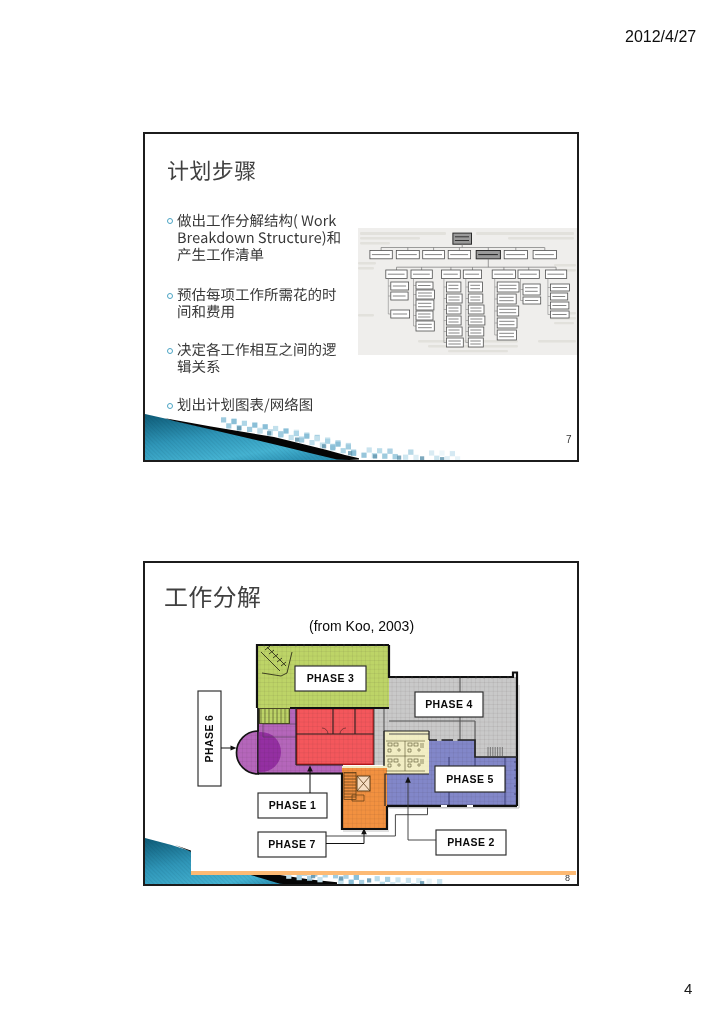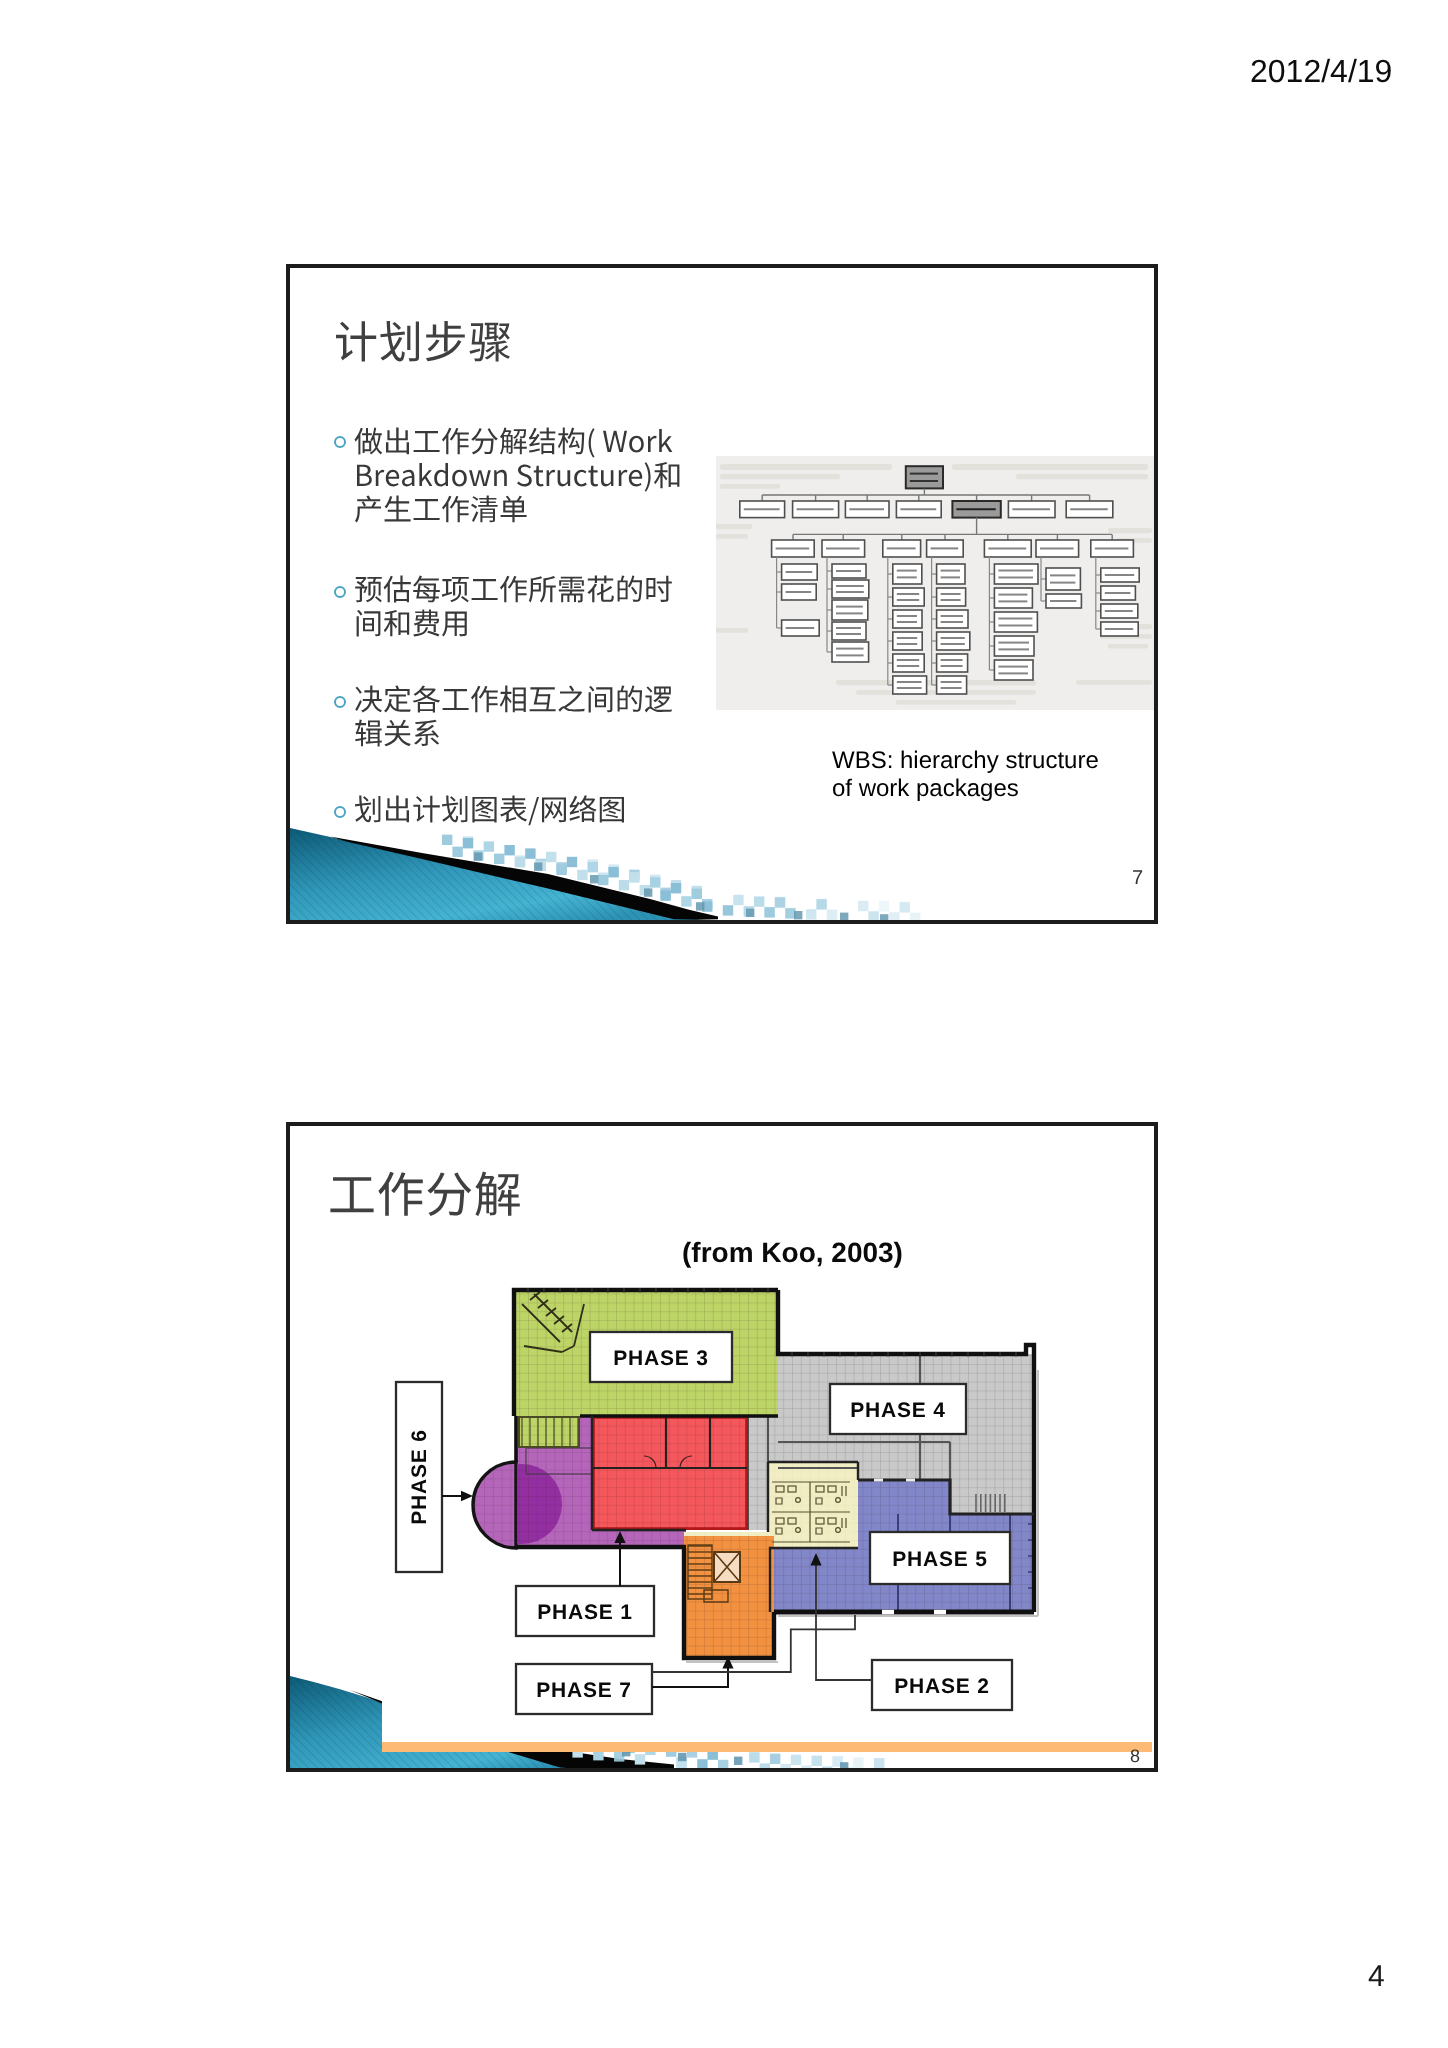--- a/index.html
+++ b/index.html
@@ -4,21 +4,21 @@
 <style>
   html,body{margin:0;padding:0;}
   body{width:724px;height:1024px;position:relative;background:#ffffff;
        font-family:"Liberation Sans", sans-serif;overflow:hidden;}
   .abs{position:absolute;}
   .slide{position:absolute;left:143px;width:432px;border:2px solid #1c1c1c;background:#fff;overflow:hidden;}
 </style>
 </head>
 <body>
 
-<div class="abs" style="left:625px;top:28px;font-size:16px;color:#0d0d0d;">2012/4/19</div>
+<div class="abs" style="left:625px;top:28px;font-size:16px;color:#0d0d0d;">2012/4/27</div>
 
 <div class="abs" style="left:684px;top:980px;font-size:15px;color:#1a1a1a;">4</div>
 
 <div class="slide" style="top:132px;height:326px;">
 
   <div class="abs" style="left:22px;top:22px;"><svg width="91" height="30" viewBox="0 0 91 30" xmlns="http://www.w3.org/2000/svg">
         <path d="M3 5.9C4.2 7 5.8 8.5 6.5 9.4L7.6 8.2C6.9 7.3 5.3 5.9 4.1 4.9ZM1 11.4V13.1H4.5V21C4.5 21.9 3.8 22.6 3.4 22.8C3.7 23.2 4.2 23.9 4.3 24.3C4.7 23.9 5.3 23.4 9.4 20.4C9.3 20.1 9 19.4 8.9 19L6.2 20.8V11.4ZM13.8 4.6V11.8H8.2V13.5H13.8V24.8H15.5V13.5H21.1V11.8H15.5V4.6Z" fill="#404040"></path>
         <path d="M36.6 6.9V19H38.2V6.9ZM40.9 4.7V22.6C40.9 23 40.7 23.1 40.3 23.1C40 23.1 38.7 23.2 37.3 23.1C37.5 23.6 37.8 24.3 37.8 24.7C39.8 24.7 40.9 24.7 41.6 24.4C42.2 24.1 42.5 23.7 42.5 22.6V4.7ZM29.2 5.9C30.3 6.8 31.7 8.2 32.3 9L33.5 8C32.9 7.1 31.5 5.9 30.3 5ZM32.6 12.5C31.8 14.3 30.8 16 29.7 17.5C29.2 16 28.8 14.1 28.5 12L35.5 11.2L35.3 9.7L28.3 10.5C28.1 8.6 28 6.6 28 4.5H26.3C26.4 6.6 26.5 8.7 26.7 10.7L23.2 11.1L23.3 12.6L26.9 12.2C27.3 14.8 27.8 17.1 28.4 19C26.9 20.6 25.1 22 23.2 23C23.6 23.3 24.2 23.9 24.4 24.3C26.1 23.3 27.6 22.1 29 20.7C30.1 23.2 31.4 24.7 33 24.7C34.5 24.7 35.1 23.7 35.4 20.3C34.9 20.2 34.3 19.8 34 19.5C33.9 22 33.6 23 33 23C32.1 23 31.1 21.7 30.3 19.3C31.8 17.5 33.1 15.4 34.1 13Z" fill="#404040"></path>
         <path d="M51.2 13.8C50.2 15.6 48.4 17.3 46.8 18.5C47.1 18.8 47.7 19.4 48 19.8C49.7 18.4 51.6 16.3 52.8 14.3ZM49.4 6.2V11.2H46.1V12.8H55V19.8H56.6C53.8 21.4 50.3 22.5 45.9 23.1C46.3 23.5 46.6 24.2 46.8 24.6C55.2 23.4 60.8 20.4 63.7 14.7L62.1 14C60.9 16.4 59.1 18.3 56.8 19.7V12.8H65.4V11.2H56.9V8.4H63.4V6.9H56.9V4.5H55.2V11.2H51.1V6.2Z" fill="#404040"></path>
         <path d="M79.2 17C78.3 17.9 76.9 18.7 75.6 19.3C75.9 19.6 76.4 20.1 76.6 20.3C77.9 19.6 79.5 18.5 80.5 17.4ZM67.8 19.5 68.1 20.9C69.6 20.5 71.4 20 73.1 19.5L73 18.3C71 18.8 69.2 19.2 67.8 19.5ZM86.2 16.6C85.3 17.3 84 18.2 82.9 18.9C82.6 18.6 82.5 18.4 82.3 18.1V16C83.9 15.8 85.3 15.5 86.6 15.3L85.3 14.2C83.2 14.7 79.5 15.1 76.4 15.3C76.5 15.6 76.7 16.1 76.7 16.4C78.1 16.4 79.5 16.3 80.8 16.1V20.1L79.7 19.7C78.7 20.9 77 22 75.4 22.8C75.7 23 76.2 23.5 76.5 23.8C78 23 79.7 21.7 80.8 20.3V24.7H82.3V20C83.6 21.5 85.3 22.7 87.1 23.4C87.3 23 87.7 22.5 88 22.2C86.4 21.7 84.8 20.8 83.6 19.7C84.8 19.1 86.1 18.2 87.2 17.5ZM82.4 8.4C83 9.1 83.7 9.9 84.4 10.7C83.7 11.6 82.9 12.4 82.1 12.9L82.1 11.8L81.3 11.9V6.6H82.1V5.4H75.4V6.6H76.4V12.5L75.3 12.6L75.5 13.9L80.1 13.2V14.5H81.3V13L82.1 12.9L82 13C82.3 13.2 82.6 13.7 82.8 14C83.7 13.5 84.5 12.7 85.3 11.7C85.9 12.5 86.5 13.3 86.9 13.8L87.9 13C87.4 12.3 86.8 11.5 86 10.6C86.8 9.2 87.4 7.7 87.7 5.9L86.9 5.6L86.6 5.7L86.4 5.7H82.7V7H86.1C85.9 7.9 85.5 8.8 85.1 9.5C84.5 8.9 83.9 8.2 83.3 7.7ZM77.7 6.6H80.1V7.7H77.7ZM77.7 8.7H80.1V9.9H77.7ZM77.7 10.9H80.1V12L77.7 12.4ZM69.5 8.6C69.4 11 69 14.3 68.8 16.2H73.9C73.6 20.8 73.2 22.6 72.8 23.1C72.6 23.3 72.4 23.3 72.1 23.3C71.8 23.3 71 23.3 70.1 23.2C70.3 23.6 70.5 24.2 70.5 24.6C71.4 24.7 72.2 24.7 72.7 24.6C73.3 24.6 73.7 24.5 74 24C74.7 23.3 75 21.2 75.4 15.6C75.4 15.4 75.4 14.9 75.4 14.9H73.9C74.2 12.4 74.5 8.5 74.6 5.6H68.5V7H73.1C73 9.6 72.7 12.7 72.4 14.9H70.3C70.5 13 70.7 10.6 70.9 8.7Z" fill="#404040"></path>
@@ -302,21 +302,20 @@
         <rect x="192.4" y="65.0" width="17.3" height="7.0" fill="#ffffff" stroke="#4f4f4f" stroke-width="0.8"></rect>
         <line x1="194.4" y1="68.5" x2="207.2" y2="68.5" stroke="#858585" stroke-width="1"></line>
         <line x1="189.9" y1="77.5" x2="192.4" y2="77.5" stroke="#888" stroke-width="0.6"></line>
         <rect x="192.4" y="74.0" width="18.5" height="7.0" fill="#ffffff" stroke="#4f4f4f" stroke-width="0.8"></rect>
         <line x1="194.4" y1="77.5" x2="208.4" y2="77.5" stroke="#858585" stroke-width="1"></line>
         <line x1="189.9" y1="86.5" x2="192.4" y2="86.5" stroke="#888" stroke-width="0.6"></line>
         <rect x="192.4" y="83.0" width="18.7" height="7.0" fill="#ffffff" stroke="#4f4f4f" stroke-width="0.8"></rect>
         <line x1="194.4" y1="86.5" x2="208.6" y2="86.5" stroke="#858585" stroke-width="1"></line>
       </svg></div>
 
-  <div class="abs" style="left:271px;top:240px;font-size:12px;line-height:13.5px;color:#000;">WBS: hierarchy structure<br>of work packages</div>
 
   <div class="abs" style="left:421px;top:300px;font-size:10px;color:#333;">7</div>
 
   <div class="abs" style="left:0;top:278px;width:433px;height:48px;"><svg width="433" height="52" viewBox="0 0 433 52" xmlns="http://www.w3.org/2000/svg">
         <defs>
           <linearGradient id="tg1" x1="0" y1="0" x2="0.75" y2="1">
             <stop offset="0" stop-color="#0d5a76"></stop>
             <stop offset="0.45" stop-color="#2f96b8"></stop>
             <stop offset="0.8" stop-color="#45b3d2"></stop>
             <stop offset="1" stop-color="#2d93b5"></stop>
@@ -460,21 +459,21 @@
         <rect x="292.0" y="43.0" width="5.2" height="5.2" fill="#9fcbdf" opacity="0.36"></rect>
         <rect x="292.0" y="43.1" width="5.2" height="5.2" fill="#aed6e7" opacity="0.40"></rect>
         <rect x="297.2" y="48.3" width="5.2" height="5.2" fill="#cde6f0" opacity="0.36"></rect>
         <rect x="138" y="34.8" width="4.2" height="4.2" fill="#5e93ad" opacity="0.85"></rect>
         <rect x="166" y="38.0" width="4.2" height="4.2" fill="#5e93ad" opacity="0.85"></rect>
         <rect x="194" y="40.4" width="4.2" height="4.2" fill="#5e93ad" opacity="0.85"></rect>
         <rect x="222" y="42.3" width="4.2" height="4.2" fill="#5e93ad" opacity="0.85"></rect>
         <rect x="275" y="45.1" width="4.2" height="4.2" fill="#5e93ad" opacity="0.85"></rect>
       </svg></div>
 
-  <div class="abs" style="left:196px;top:55px;font-size:14px;font-weight:bold;color:#0a0a0a;">(from Koo, 2003)</div>
+  <div class="abs" style="left:164px;top:55px;font-size:14px;font-weight:normal;color:#0a0a0a;">(from Koo, 2003)</div>
 
   <div class="abs" style="left:46px;top:77px;background:#fdba74;"><svg width="385" height="231" viewBox="191 640 385 231" xmlns="http://www.w3.org/2000/svg">
         <defs>
           <pattern id="gr" width="4.4" height="4.4" patternUnits="userSpaceOnUse">
             <path d="M4.4,0 H0 V4.4" fill="none" stroke="rgba(40,20,20,0.22)" stroke-width="0.55"></path>
           </pattern>
           <pattern id="grf" width="8.8" height="8.8" patternUnits="userSpaceOnUse">
             <path d="M8.8,0 H0 V8.8" fill="none" stroke="rgba(60,30,30,0.30)" stroke-width="0.7"></path>
           </pattern>
           <clipPath id="rclip">

